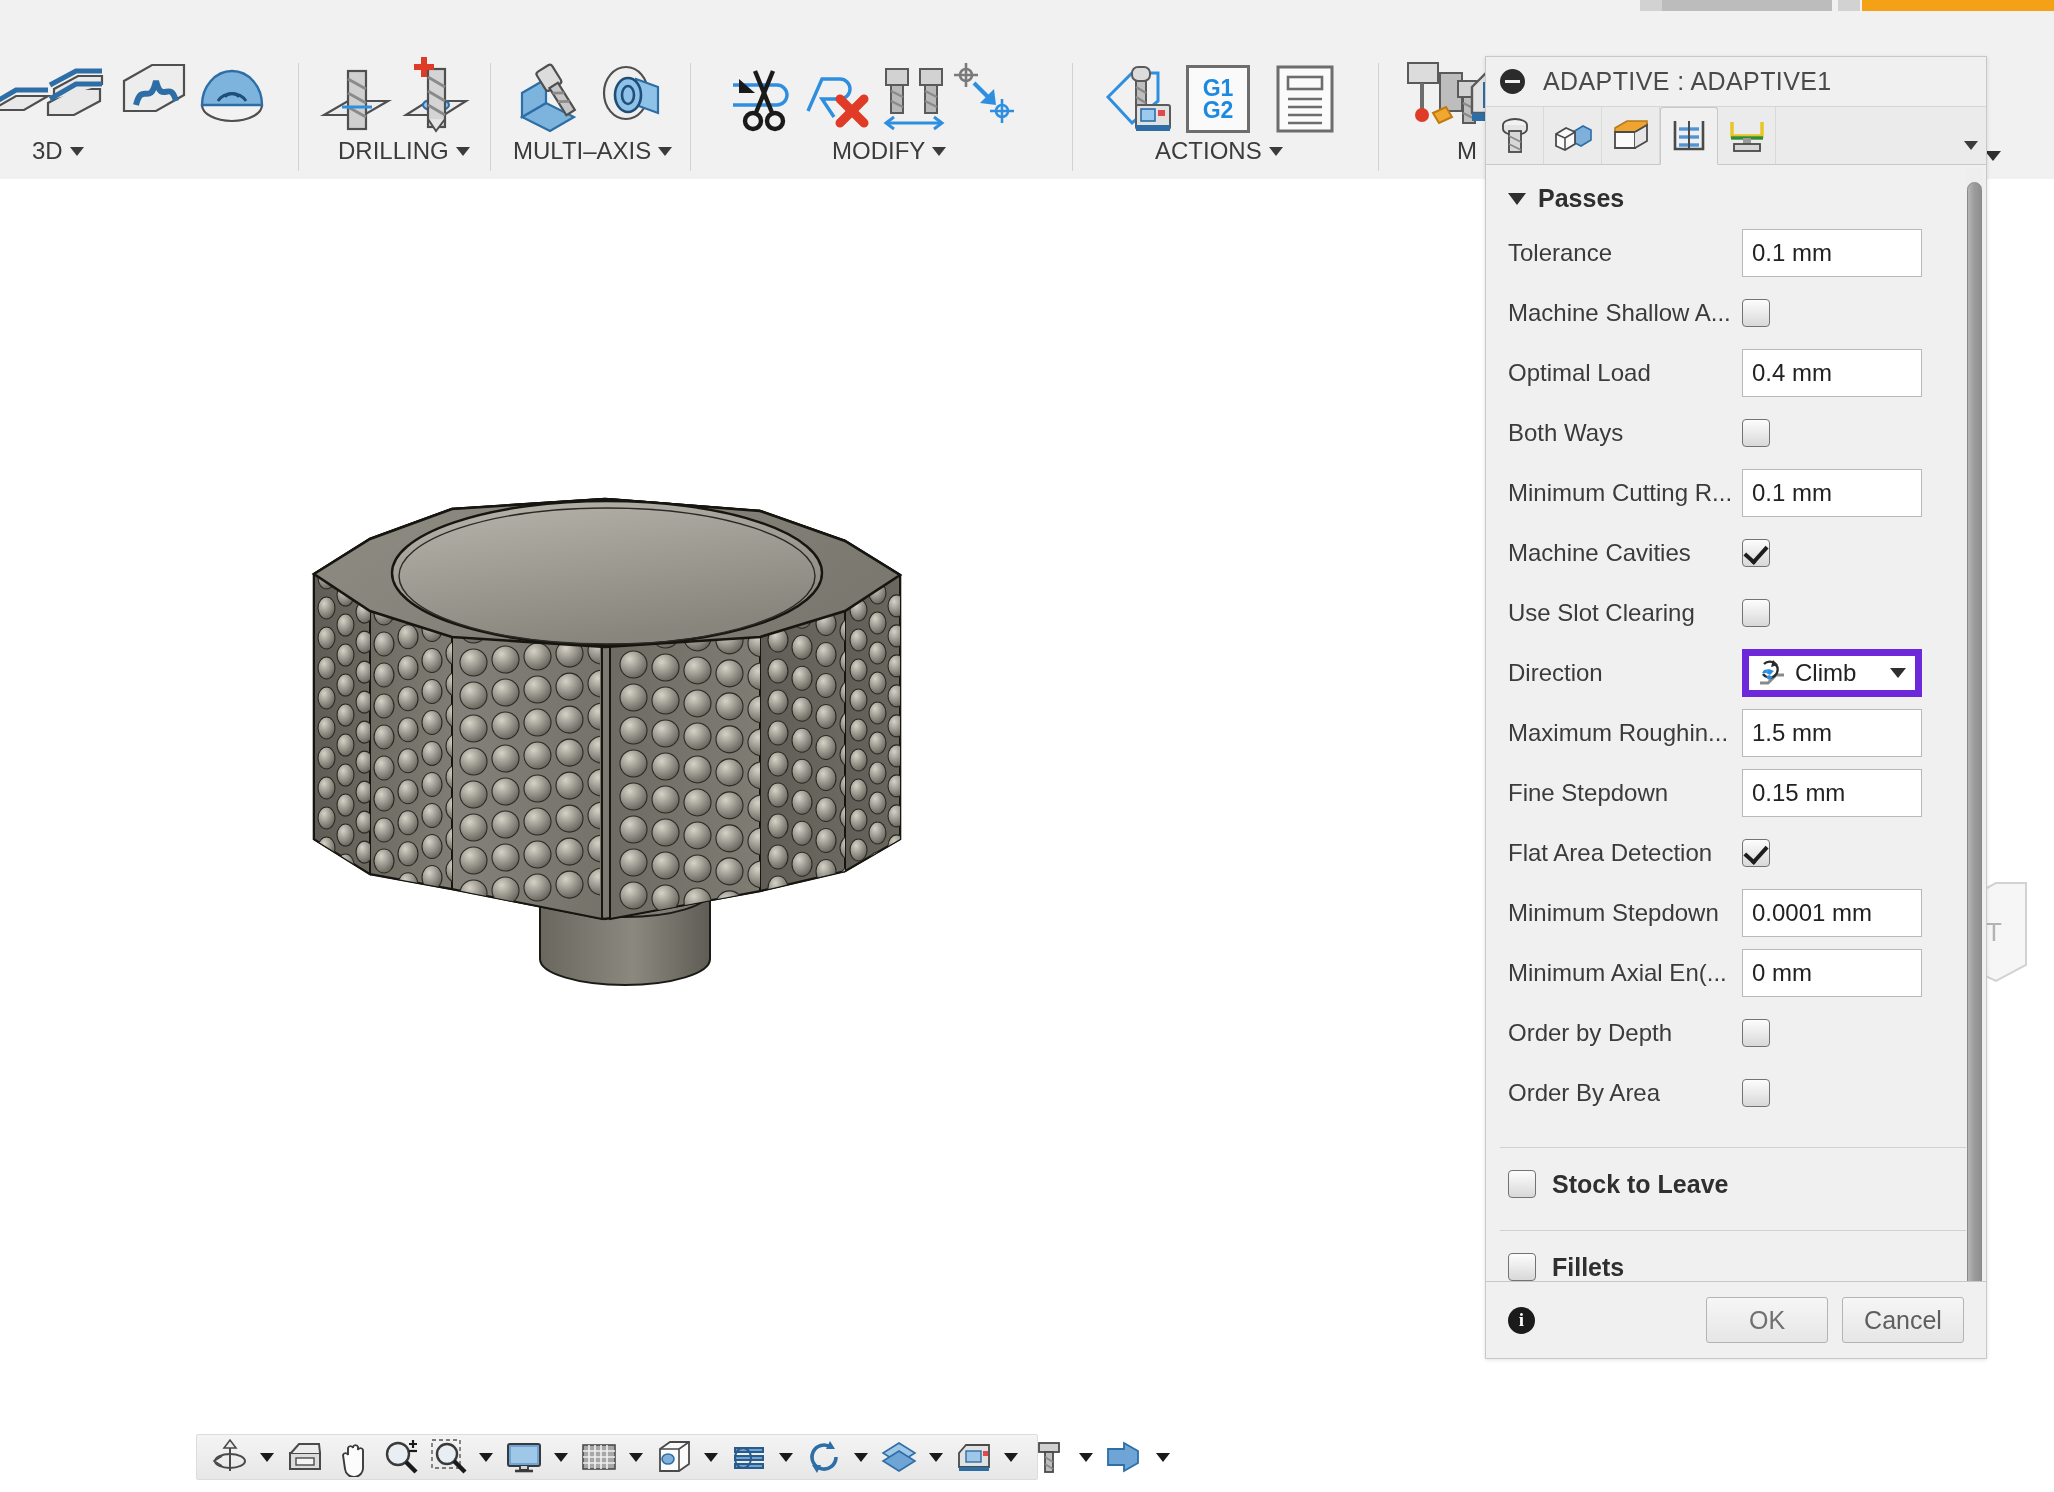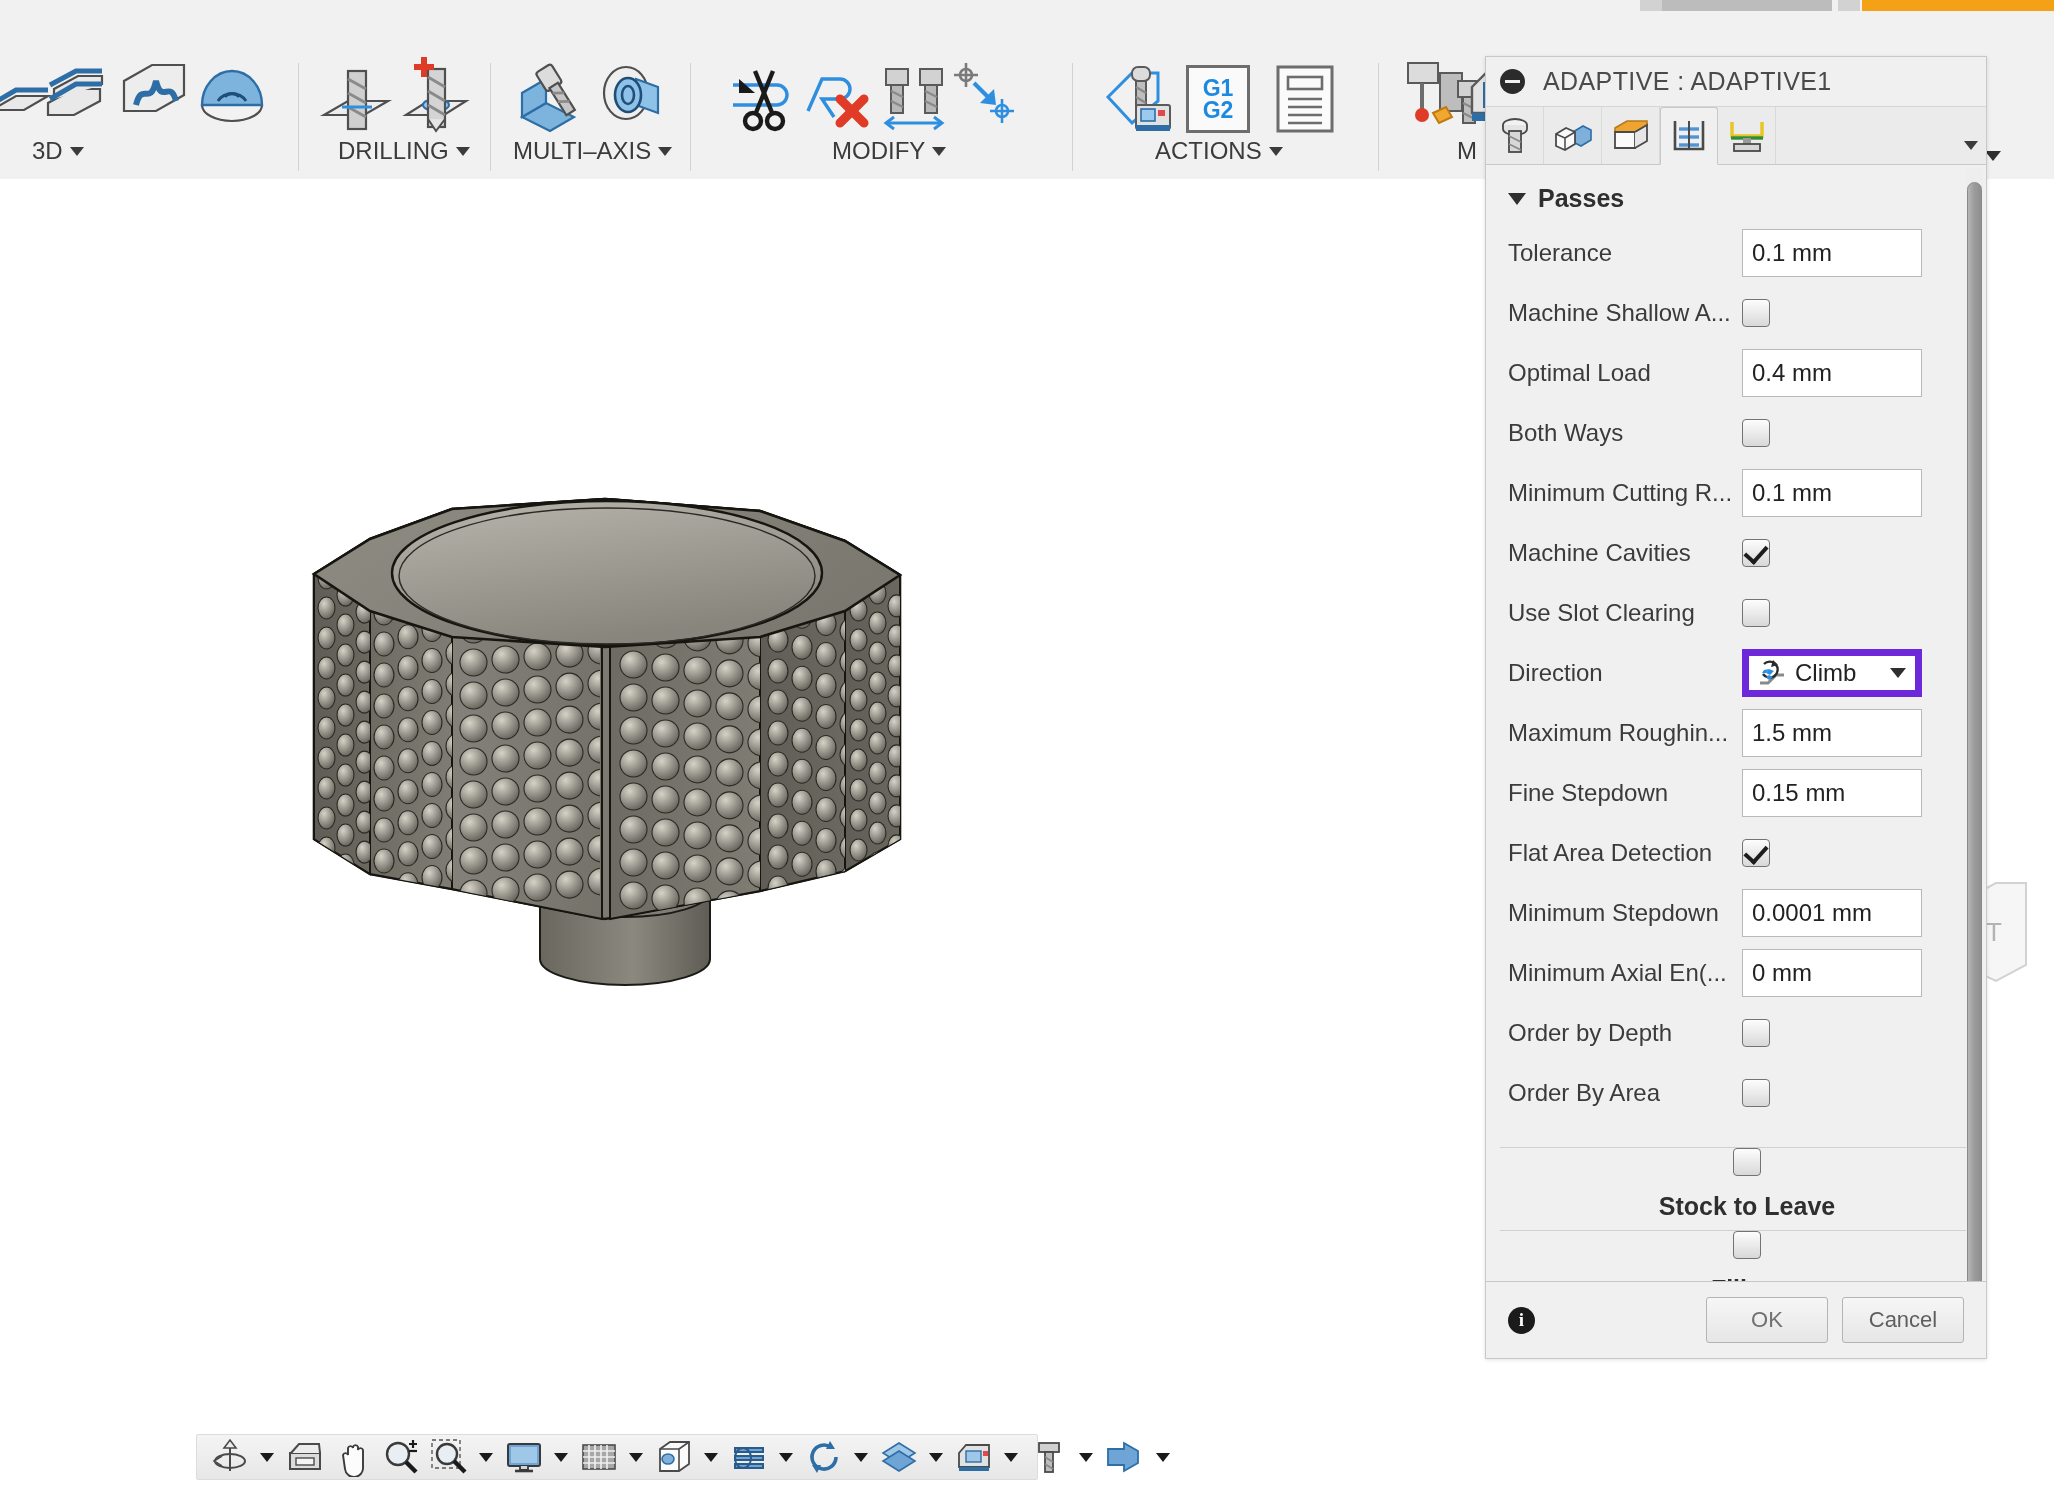--- a/index.html
+++ b/index.html
@@ -143,42 +143,42 @@
     position: absolute; left: 256px; width: 180px; height: 48px;
     background: #ffffff; border: 7px solid #6d28d9;
     display: flex; align-items: center; padding: 0 9px;
     font-size: 24px; color: #222; gap: 9px;
   }
   .combo .ccaret { margin-left: auto; width: 0; height: 0;
     border-left: 8px solid transparent; border-right: 8px solid transparent;
     border-top: 10px solid #2f2f2f; }
 
   .sec-div { height: 1px; background: #d0d0d0; margin: 10px 14px 0 14px; }
-  .sec-row { height: 72px; display: flex; align-items: center; padding-left: 22px; gap: 16px; flex-direction: column; }
+  .sec-row { height: 72px; display: flex; align-items: center; padding-left: 22px; gap: 16px; }
   .sec-row .scb {
     width: 28px; height: 28px; border: 1px solid #737373; border-radius: 4px;
     background: linear-gradient(180deg,#fdfdfd 0%,#d8d8d8 100%); flex: 0 0 auto;
   }
   .sec-row .stxt { font-size: 25px; font-weight: bold; color: #2f2f2f; }
 
   .dlg-footer {
     position: absolute; left: 0; right: 0; bottom: 0; height: 77px;
     background: #f0f0f0; border-top: 1px solid #c8c8c8;
     display: flex; align-items: center; padding: 0 22px;
   }
   .info-icon {
     width: 27px; height: 27px; border-radius: 50%; background: #1b1b1b;
     color: #ffffff; font-size: 19px; font-weight: bold; font-family: "Liberation Serif", serif;
     display: flex; align-items: center; justify-content: center;
   }
   .btn {
     height: 46px; min-width: 122px; padding: 0 18px;
     background: linear-gradient(180deg,#f6f6f6,#e6e6e6);
     border: 1px solid #b4b4b4; border-radius: 3px;
-    font-size: 22px; color: #5e5e5e;
+    font-size: 25px; color: #5e5e5e;
     display: flex; align-items: center; justify-content: center;
   }
   .btn.ok { margin-left: auto; margin-right: 14px; color: #707070; }
 </style>
 </head>
 <body>
 
 <div id="root">
 
   <div class="topstrip">

